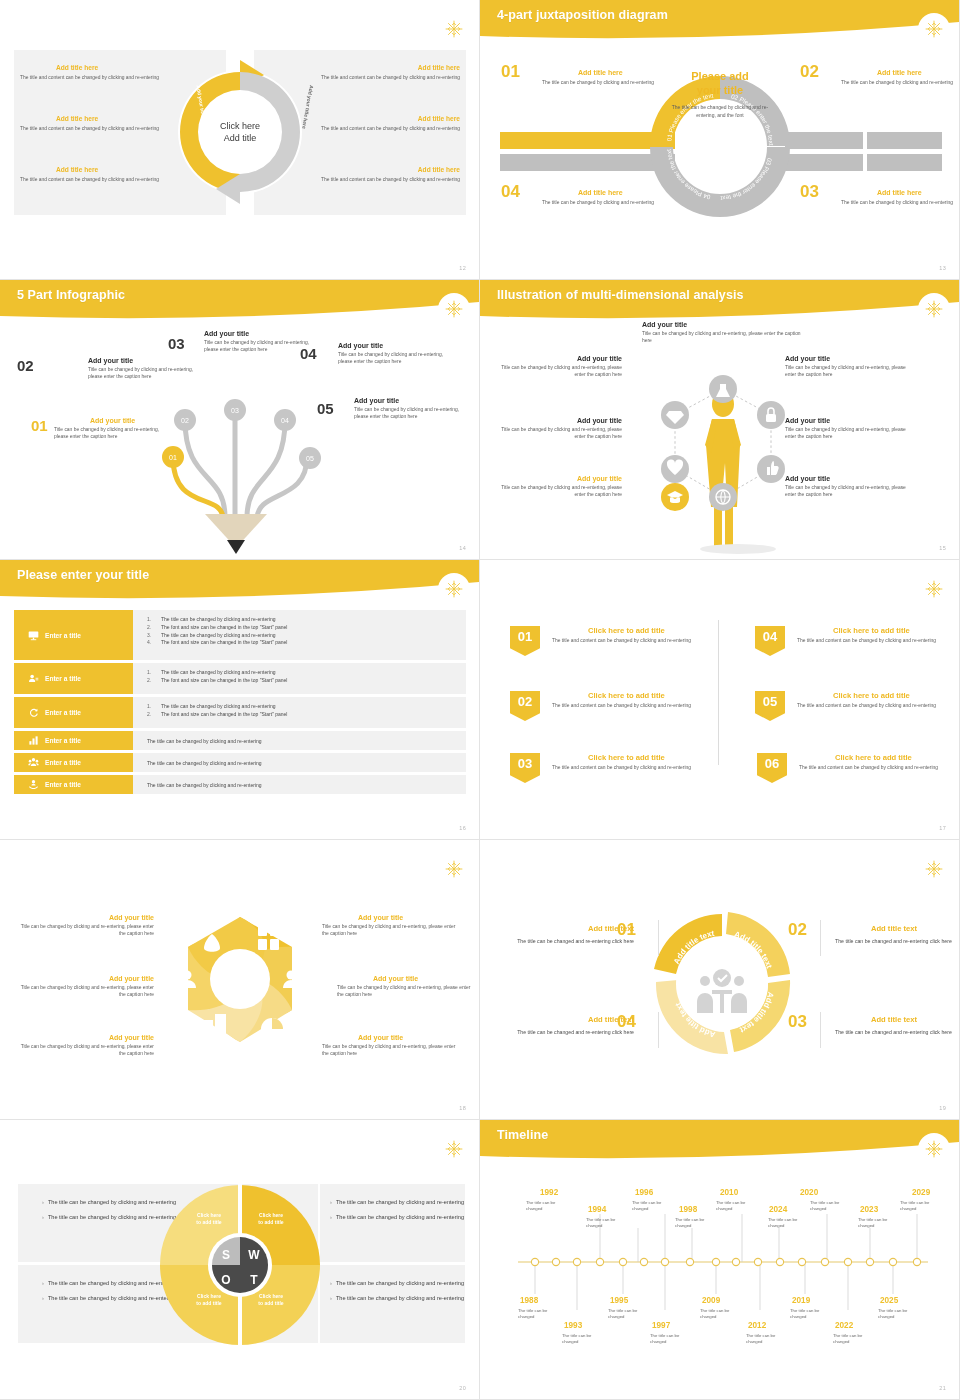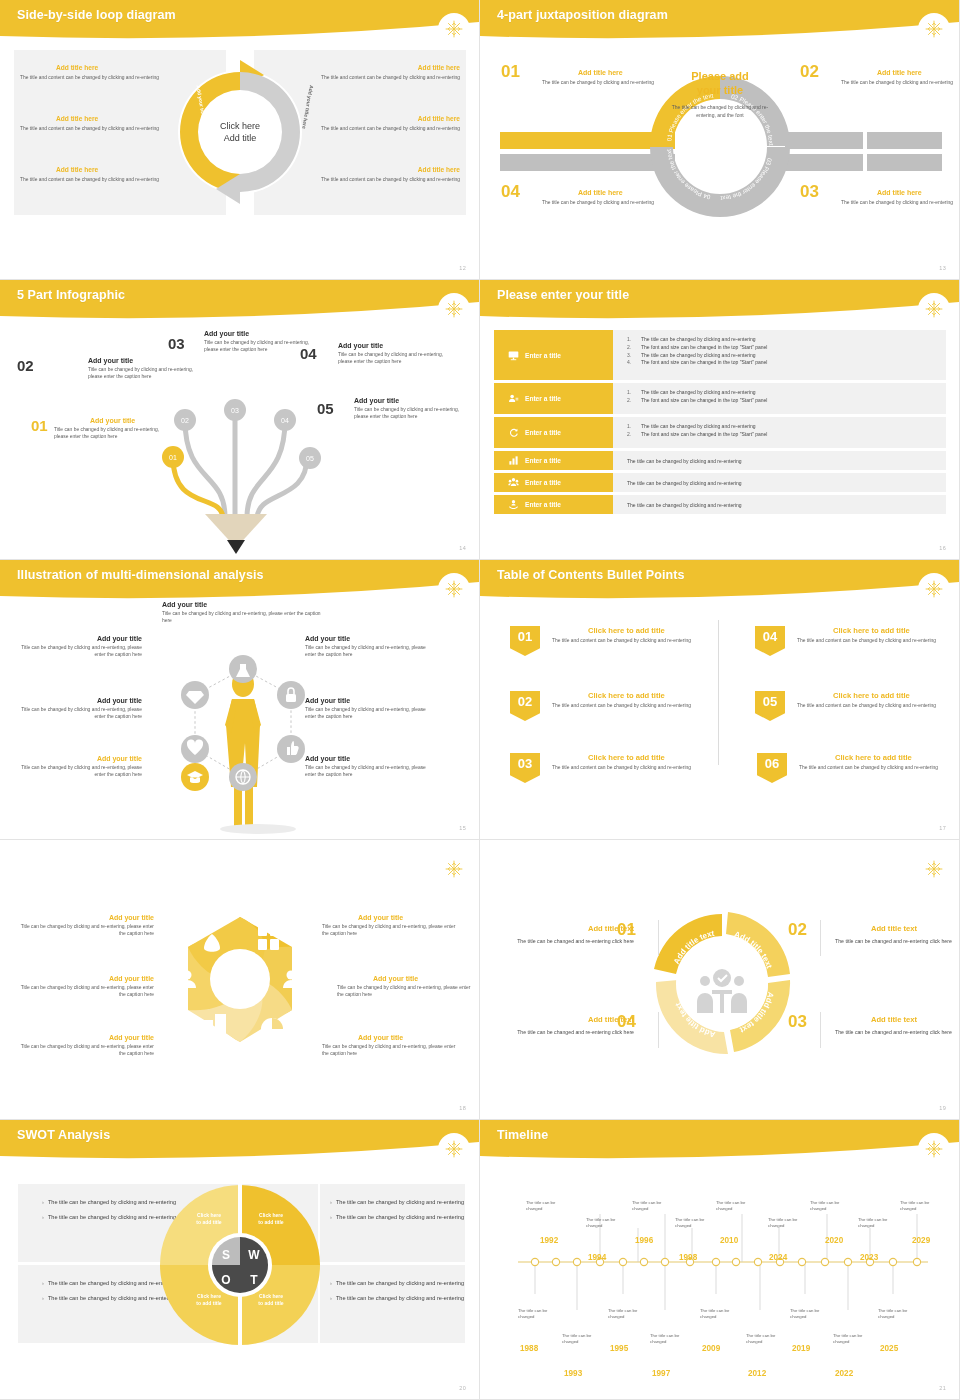--- a/index.html
+++ b/index.html
@@ -135,35 +135,29 @@
   
   .swot-panel{ position:absolute; background:#f2f2f2; }
   .swot-b{ font-size:5.6px; color:#3f3f3f; line-height:1.55; display:flex; gap:4px; margin-bottom:6px;}
   .swot-b i{ font-style:normal; color:#8a8a8a; }
   .swot-lbl{
     position:absolute; color:#fff; font-size:5px; font-weight:bold;
     text-align:center; line-height:1.35; white-space:nowrap;
   }
 
   
-  .tl-year{ position:absolute; font-size:8.2px; font-weight:bold; color:#efc12e;margin-top:48px; }
+  .tl-year{ position:absolute; font-size:8.2px; font-weight:bold; color:#efc12e; }
   .tl-txt{ position:absolute; font-size:4.3px; color:#6b6b6b; line-height:1.5; width:46px; }
 </style>
 </head>
 <body>
 
 <div class="deck">
 
   <div class="slide">
-    <div class="hdr">
-      <svg class="hdr-bg" viewBox="0 0 480 40" preserveAspectRatio="none">
-          <path d="M0,0 H480 V22 Q240,44 0,36 Z" fill="#efc12e"></path>
-        </svg>
-      <div class="hdr-title">Side-by-side loop diagram</div>
-    </div>
     <div class="snow">
       <svg width="20" height="20" viewBox="0 0 24 24" stroke="#f0c83c" stroke-width="1.1" fill="none">
         <g>
             <line x1="12" y1="2" x2="12" y2="22"></line>
             <line x1="2" y1="12" x2="22" y2="12"></line>
         <line x1="5" y1="5" x2="19" y2="19"></line>
             <line x1="19" y1="5" x2="5" y2="19"></line>
         <path d="M12 5 l-2.3 2.3 M12 5 l2.3 2.3 M12 19 l-2.3 -2.3 M12 19 l2.3 -2.3"></path>
         <path d="M5 12 l2.3 -2.3 M5 12 l2.3 2.3 M19 12 l-2.3 -2.3 M19 12 l-2.3 2.3"></path>
           </g>
@@ -361,158 +355,20 @@
         <div class="s14-p t-desc">Title can be changed by clicking and re-entering, please enter the caption here</div>
       </div>
 
       <div class="s14-n num-dark" style="left:317px;top:78px">05</div>
       <div class="s14-item" style="left:354px;top:75px">
         <div class="s14-h t-dark">Add your title</div>
         <div class="s14-p t-desc">Title can be changed by clicking and re-entering, please enter the caption here</div>
       </div>
     </div>
     <div class="pageno">14</div>
-  </div>
-
-  <div class="slide">
-    <div class="hdr">
-      <svg class="hdr-bg" viewBox="0 0 480 40" preserveAspectRatio="none">
-          <path d="M0,0 H480 V22 Q240,44 0,36 Z" fill="#efc12e"></path>
-        </svg>
-      <div class="hdr-title">Please enter your title</div>
-    </div>
-    <div class="snow">
-      <svg width="20" height="20" viewBox="0 0 24 24" stroke="#f0c83c" stroke-width="1.1" fill="none">
-        <line x1="12" y1="2" x2="12" y2="22"></line>
-          <line x1="2" y1="12" x2="22" y2="12"></line>
-        <line x1="5" y1="5" x2="19" y2="19"></line>
-          <line x1="19" y1="5" x2="5" y2="19"></line>
-        <path d="M12 5 l-2.3 2.3 M12 5 l2.3 2.3 M12 19 l-2.3 -2.3 M12 19 l2.3 -2.3"></path>
-        <path d="M5 12 l2.3 -2.3 M5 12 l2.3 2.3 M19 12 l-2.3 -2.3 M19 12 l-2.3 2.3"></path>
-      </svg>
-    </div>
-    <div class="body">
-
-      <div class="s16-row" style="top:8px;height:50px">
-        <div class="s16-btn">
-          <svg width="11" height="11" viewBox="0 0 16 16" fill="#fff">
-              <rect x="1" y="2" width="14" height="9" rx="1"></rect>
-              <rect x="7" y="11" width="2" height="3"></rect>
-              <rect x="4" y="13.5" width="8" height="1.3"></rect>
-            </svg>
-          <span>Enter a title</span>
-        </div>
-        <div class="s16-cont">
-          <div class="s16-li">
-              <i>1.</i>
-              <span>The title can be changed by clicking and re-entering</span>
-            </div>
-          <div class="s16-li">
-              <i>2.</i>
-              <span>The font and size can be changed in the top "Start" panel</span>
-            </div>
-          <div class="s16-li">
-              <i>3.</i>
-              <span>The title can be changed by clicking and re-entering</span>
-            </div>
-          <div class="s16-li">
-              <i>4.</i>
-              <span>The font and size can be changed in the top "Start" panel</span>
-            </div>
-        </div>
-      </div>
-
-      <div class="s16-row" style="top:61px;height:31px">
-        <div class="s16-btn">
-          <svg width="11" height="11" viewBox="0 0 16 16" fill="#fff">
-              <circle cx="6" cy="5" r="2.6"></circle>
-              <path d="M1.5 13c0-3 2-4.5 4.5-4.5S10.5 10 10.5 13z"></path>
-              <rect x="11" y="7" width="4" height="1.2"></rect>
-              <rect x="11" y="9.4" width="4" height="1.2"></rect>
-            </svg>
-          <span>Enter a title</span>
-        </div>
-        <div class="s16-cont">
-          <div class="s16-li">
-              <i>1.</i>
-              <span>The title can be changed by clicking and re-entering</span>
-            </div>
-          <div class="s16-li">
-              <i>2.</i>
-              <span>The font and size can be changed in the top "Start" panel</span>
-            </div>
-        </div>
-      </div>
-
-      <div class="s16-row" style="top:95px;height:31px">
-        <div class="s16-btn">
-          <svg width="11" height="11" viewBox="0 0 16 16" fill="none" stroke="#fff" stroke-width="1.6">
-              <path d="M13 6A5 5 0 1 0 13.5 9.5"></path>
-              <polyline points="13.6,2.4 13.6,6.2 9.8,6.2" fill="#fff" stroke="none"></polyline>
-            </svg>
-          <span>Enter a title</span>
-        </div>
-        <div class="s16-cont">
-          <div class="s16-li">
-              <i>1.</i>
-              <span>The title can be changed by clicking and re-entering</span>
-            </div>
-          <div class="s16-li">
-              <i>2.</i>
-              <span>The font and size can be changed in the top "Start" panel</span>
-            </div>
-        </div>
-      </div>
-
-      <div class="s16-row" style="top:129px;height:19px">
-        <div class="s16-btn">
-          <svg width="11" height="11" viewBox="0 0 16 16" fill="#fff">
-              <rect x="2" y="9" width="3" height="5"></rect>
-              <rect x="6.5" y="5" width="3" height="9"></rect>
-              <rect x="11" y="2" width="3" height="12"></rect>
-            </svg>
-          <span>Enter a title</span>
-        </div>
-        <div class="s16-cont" style="display:flex;align-items:center;padding-top:0;padding-bottom:0">
-          <div class="s16-single">The title can be changed by clicking and re-entering</div>
-        </div>
-      </div>
-
-      <div class="s16-row" style="top:151px;height:19px">
-        <div class="s16-btn">
-          <svg width="11" height="11" viewBox="0 0 16 16" fill="#fff">
-              <circle cx="8" cy="4" r="2.4"></circle>
-              <circle cx="3" cy="6" r="1.9"></circle>
-              <circle cx="13" cy="6" r="1.9"></circle>
-              <path d="M4 13c0-2.4 1.8-3.7 4-3.7s4 1.3 4 3.7z"></path>
-              <path d="M0.5 12c0-1.8 1.2-2.8 2.5-2.8 .5 0 1 .1 1.4 .4C3.4 10.2 3 11 3 12z"></path>
-              <path d="M15.5 12c0-1.8-1.2-2.8-2.5-2.8-.5 0-1 .1-1.4 .4 1 .6 1.4 1.4 1.4 2.4z"></path>
-            </svg>
-          <span>Enter a title</span>
-        </div>
-        <div class="s16-cont" style="display:flex;align-items:center;padding-top:0;padding-bottom:0">
-          <div class="s16-single">The title can be changed by clicking and re-entering</div>
-        </div>
-      </div>
-
-      <div class="s16-row" style="top:173px;height:19px">
-        <div class="s16-btn">
-          <svg width="11" height="11" viewBox="0 0 16 16" fill="#fff">
-              <circle cx="8" cy="4" r="2.4"></circle>
-              <path d="M5 9.5c0-1.7 1.3-2.7 3-2.7s3 1 3 2.7z"></path>
-              <path d="M1.5 11.5c2 2.3 4 3 6.5 3s4.5-.7 6.5-3c-.6-.7-1.3-.6-2 0-1.3 1.2-2.8 1.6-4.5 1.6s-3.2-.4-4.5-1.6c-.7-.6-1.4-.7-2 0z"></path>
-            </svg>
-          <span>Enter a title</span>
-        </div>
-        <div class="s16-cont" style="display:flex;align-items:center;padding-top:0;padding-bottom:0">
-          <div class="s16-single">The title can be changed by clicking and re-entering</div>
-        </div>
-      </div>
-    </div>
-    <div class="pageno">16</div>
   </div>
 
   <div class="slide">
     <div class="hdr">
       <svg class="hdr-bg" viewBox="0 0 480 40" preserveAspectRatio="none">
           <path d="M0,0 H480 V22 Q240,44 0,36 Z" fill="#efc12e"></path>
         </svg>
       <div class="hdr-title">Illustration of multi-dimensional analysis</div>
     </div>
     <div class="snow">
@@ -600,22 +456,154 @@
       </div>
     </div>
     <div class="pageno">15</div>
   </div>
 
   <div class="slide">
     <div class="hdr">
       <svg class="hdr-bg" viewBox="0 0 480 40" preserveAspectRatio="none">
           <path d="M0,0 H480 V22 Q240,44 0,36 Z" fill="#efc12e"></path>
         </svg>
-      <div class="hdr-title">Table of Contents Bullet Points</div>
-    </div>
+      <div class="hdr-title">Please enter your title</div>
+    </div>
+    <div class="snow">
+      <svg width="20" height="20" viewBox="0 0 24 24" stroke="#f0c83c" stroke-width="1.1" fill="none">
+        <line x1="12" y1="2" x2="12" y2="22"></line>
+          <line x1="2" y1="12" x2="22" y2="12"></line>
+        <line x1="5" y1="5" x2="19" y2="19"></line>
+          <line x1="19" y1="5" x2="5" y2="19"></line>
+        <path d="M12 5 l-2.3 2.3 M12 5 l2.3 2.3 M12 19 l-2.3 -2.3 M12 19 l2.3 -2.3"></path>
+        <path d="M5 12 l2.3 -2.3 M5 12 l2.3 2.3 M19 12 l-2.3 -2.3 M19 12 l-2.3 2.3"></path>
+      </svg>
+    </div>
+    <div class="body">
+
+      <div class="s16-row" style="top:8px;height:50px">
+        <div class="s16-btn">
+          <svg width="11" height="11" viewBox="0 0 16 16" fill="#fff">
+              <rect x="1" y="2" width="14" height="9" rx="1"></rect>
+              <rect x="7" y="11" width="2" height="3"></rect>
+              <rect x="4" y="13.5" width="8" height="1.3"></rect>
+            </svg>
+          <span>Enter a title</span>
+        </div>
+        <div class="s16-cont">
+          <div class="s16-li">
+              <i>1.</i>
+              <span>The title can be changed by clicking and re-entering</span>
+            </div>
+          <div class="s16-li">
+              <i>2.</i>
+              <span>The font and size can be changed in the top "Start" panel</span>
+            </div>
+          <div class="s16-li">
+              <i>3.</i>
+              <span>The title can be changed by clicking and re-entering</span>
+            </div>
+          <div class="s16-li">
+              <i>4.</i>
+              <span>The font and size can be changed in the top "Start" panel</span>
+            </div>
+        </div>
+      </div>
+
+      <div class="s16-row" style="top:61px;height:31px">
+        <div class="s16-btn">
+          <svg width="11" height="11" viewBox="0 0 16 16" fill="#fff">
+              <circle cx="6" cy="5" r="2.6"></circle>
+              <path d="M1.5 13c0-3 2-4.5 4.5-4.5S10.5 10 10.5 13z"></path>
+              <rect x="11" y="7" width="4" height="1.2"></rect>
+              <rect x="11" y="9.4" width="4" height="1.2"></rect>
+            </svg>
+          <span>Enter a title</span>
+        </div>
+        <div class="s16-cont">
+          <div class="s16-li">
+              <i>1.</i>
+              <span>The title can be changed by clicking and re-entering</span>
+            </div>
+          <div class="s16-li">
+              <i>2.</i>
+              <span>The font and size can be changed in the top "Start" panel</span>
+            </div>
+        </div>
+      </div>
+
+      <div class="s16-row" style="top:95px;height:31px">
+        <div class="s16-btn">
+          <svg width="11" height="11" viewBox="0 0 16 16" fill="none" stroke="#fff" stroke-width="1.6">
+              <path d="M13 6A5 5 0 1 0 13.5 9.5"></path>
+              <polyline points="13.6,2.4 13.6,6.2 9.8,6.2" fill="#fff" stroke="none"></polyline>
+            </svg>
+          <span>Enter a title</span>
+        </div>
+        <div class="s16-cont">
+          <div class="s16-li">
+              <i>1.</i>
+              <span>The title can be changed by clicking and re-entering</span>
+            </div>
+          <div class="s16-li">
+              <i>2.</i>
+              <span>The font and size can be changed in the top "Start" panel</span>
+            </div>
+        </div>
+      </div>
+
+      <div class="s16-row" style="top:129px;height:19px">
+        <div class="s16-btn">
+          <svg width="11" height="11" viewBox="0 0 16 16" fill="#fff">
+              <rect x="2" y="9" width="3" height="5"></rect>
+              <rect x="6.5" y="5" width="3" height="9"></rect>
+              <rect x="11" y="2" width="3" height="12"></rect>
+            </svg>
+          <span>Enter a title</span>
+        </div>
+        <div class="s16-cont" style="display:flex;align-items:center;padding-top:0;padding-bottom:0">
+          <div class="s16-single">The title can be changed by clicking and re-entering</div>
+        </div>
+      </div>
+
+      <div class="s16-row" style="top:151px;height:19px">
+        <div class="s16-btn">
+          <svg width="11" height="11" viewBox="0 0 16 16" fill="#fff">
+              <circle cx="8" cy="4" r="2.4"></circle>
+              <circle cx="3" cy="6" r="1.9"></circle>
+              <circle cx="13" cy="6" r="1.9"></circle>
+              <path d="M4 13c0-2.4 1.8-3.7 4-3.7s4 1.3 4 3.7z"></path>
+              <path d="M0.5 12c0-1.8 1.2-2.8 2.5-2.8 .5 0 1 .1 1.4 .4C3.4 10.2 3 11 3 12z"></path>
+              <path d="M15.5 12c0-1.8-1.2-2.8-2.5-2.8-.5 0-1 .1-1.4 .4 1 .6 1.4 1.4 1.4 2.4z"></path>
+            </svg>
+          <span>Enter a title</span>
+        </div>
+        <div class="s16-cont" style="display:flex;align-items:center;padding-top:0;padding-bottom:0">
+          <div class="s16-single">The title can be changed by clicking and re-entering</div>
+        </div>
+      </div>
+
+      <div class="s16-row" style="top:173px;height:19px">
+        <div class="s16-btn">
+          <svg width="11" height="11" viewBox="0 0 16 16" fill="#fff">
+              <circle cx="8" cy="4" r="2.4"></circle>
+              <path d="M5 9.5c0-1.7 1.3-2.7 3-2.7s3 1 3 2.7z"></path>
+              <path d="M1.5 11.5c2 2.3 4 3 6.5 3s4.5-.7 6.5-3c-.6-.7-1.3-.6-2 0-1.3 1.2-2.8 1.6-4.5 1.6s-3.2-.4-4.5-1.6c-.7-.6-1.4-.7-2 0z"></path>
+            </svg>
+          <span>Enter a title</span>
+        </div>
+        <div class="s16-cont" style="display:flex;align-items:center;padding-top:0;padding-bottom:0">
+          <div class="s16-single">The title can be changed by clicking and re-entering</div>
+        </div>
+      </div>
+    </div>
+    <div class="pageno">16</div>
+  </div>
+
+  <div class="slide">
     <div class="snow">
       <svg width="20" height="20" viewBox="0 0 24 24" stroke="#f0c83c" stroke-width="1.1" fill="none">
         <line x1="12" y1="2" x2="12" y2="22"></line>
           <line x1="2" y1="12" x2="22" y2="12"></line>
         <line x1="5" y1="5" x2="19" y2="19"></line>
           <line x1="19" y1="5" x2="5" y2="19"></line>
         <path d="M12 5 l-2.3 2.3 M12 5 l2.3 2.3 M12 19 l-2.3 -2.3 M12 19 l2.3 -2.3"></path>
         <path d="M5 12 l2.3 -2.3 M5 12 l2.3 2.3 M19 12 l-2.3 -2.3 M19 12 l-2.3 2.3"></path>
       </svg>
     </div>
@@ -813,26 +801,20 @@
       <div class="s19-sep" style="left:178px;top:130px"></div>
       <div class="s19-item" style="left:24px;top:133px;text-align:right">
         <div class="s19-h t-title">Add title text</div>
         <div class="s19-p">The title can be changed and re-entering click here</div>
       </div>
     </div>
     <div class="pageno">19</div>
   </div>
 
   <div class="slide">
-    <div class="hdr">
-      <svg class="hdr-bg" viewBox="0 0 480 40" preserveAspectRatio="none">
-          <path d="M0,0 H480 V22 Q240,44 0,36 Z" fill="#efc12e"></path>
-        </svg>
-      <div class="hdr-title">SWOT Analysis</div>
-    </div>
     <div class="snow">
       <svg width="20" height="20" viewBox="0 0 24 24" stroke="#f0c83c" stroke-width="1.1" fill="none">
         <line x1="12" y1="2" x2="12" y2="22"></line>
           <line x1="2" y1="12" x2="22" y2="12"></line>
         <line x1="5" y1="5" x2="19" y2="19"></line>
           <line x1="19" y1="5" x2="5" y2="19"></line>
         <path d="M12 5 l-2.3 2.3 M12 5 l2.3 2.3 M12 19 l-2.3 -2.3 M12 19 l2.3 -2.3"></path>
         <path d="M5 12 l2.3 -2.3 M5 12 l2.3 2.3 M19 12 l-2.3 -2.3 M19 12 l-2.3 2.3"></path>
       </svg>
     </div>
@@ -982,21 +964,21 @@
       <div class="tl-year" style="left:108px;top:43px">1994</div>
       <div class="tl-txt" style="left:106px;top:55px">The title can be changed</div>
       <div class="tl-year" style="left:155px;top:26px">1996</div>
       <div class="tl-txt" style="left:152px;top:38px">The title can be changed</div>
       <div class="tl-year" style="left:199px;top:43px">1998</div>
       <div class="tl-txt" style="left:195px;top:55px">The title can be changed</div>
       <div class="tl-year" style="left:240px;top:26px">2010</div>
       <div class="tl-txt" style="left:236px;top:38px">The title can be changed</div>
       <div class="tl-year" style="left:289px;top:43px">2024</div>
       <div class="tl-txt" style="left:288px;top:55px">The title can be changed</div>
-      <div class="tl-year" style="left:345px;top:26px">2020</div>
+      <div class="tl-year" style="left:320px;top:26px">2020</div>
       <div class="tl-txt" style="left:330px;top:38px">The title can be changed</div>
       <div class="tl-year" style="left:380px;top:43px">2023</div>
       <div class="tl-txt" style="left:378px;top:55px">The title can be changed</div>
       <div class="tl-year" style="left:432px;top:26px">2029</div>
       <div class="tl-txt" style="left:420px;top:38px">The title can be changed</div>
 
       <div class="tl-year" style="left:40px;top:134px">1988</div>
       <div class="tl-txt" style="left:38px;top:146px">The title can be changed</div>
       <div class="tl-year" style="left:84px;top:159px">1993</div>
       <div class="tl-txt" style="left:82px;top:171px">The title can be changed</div>

